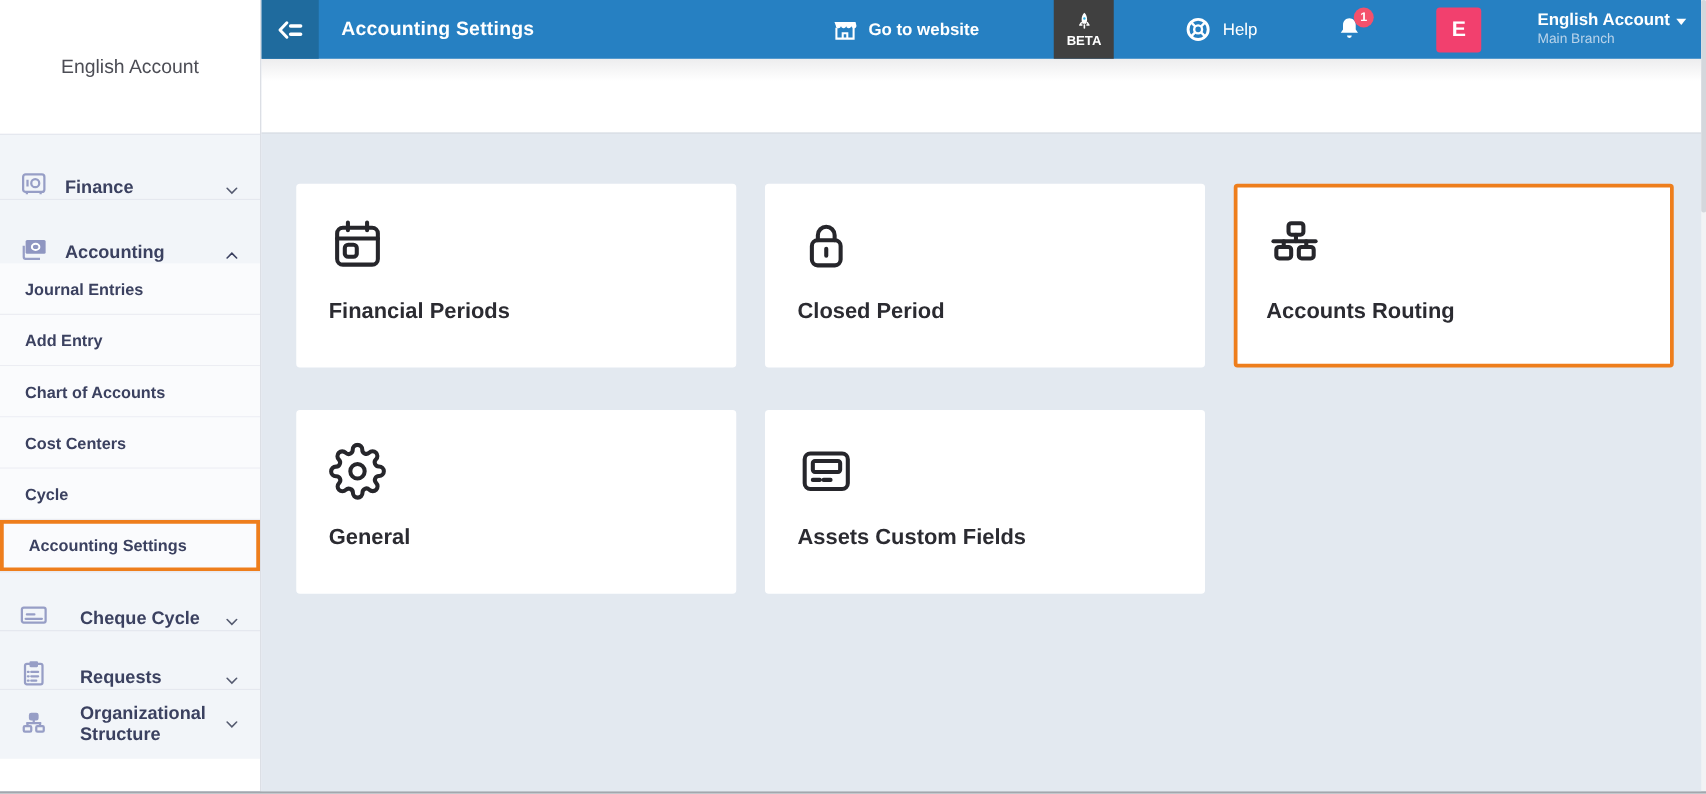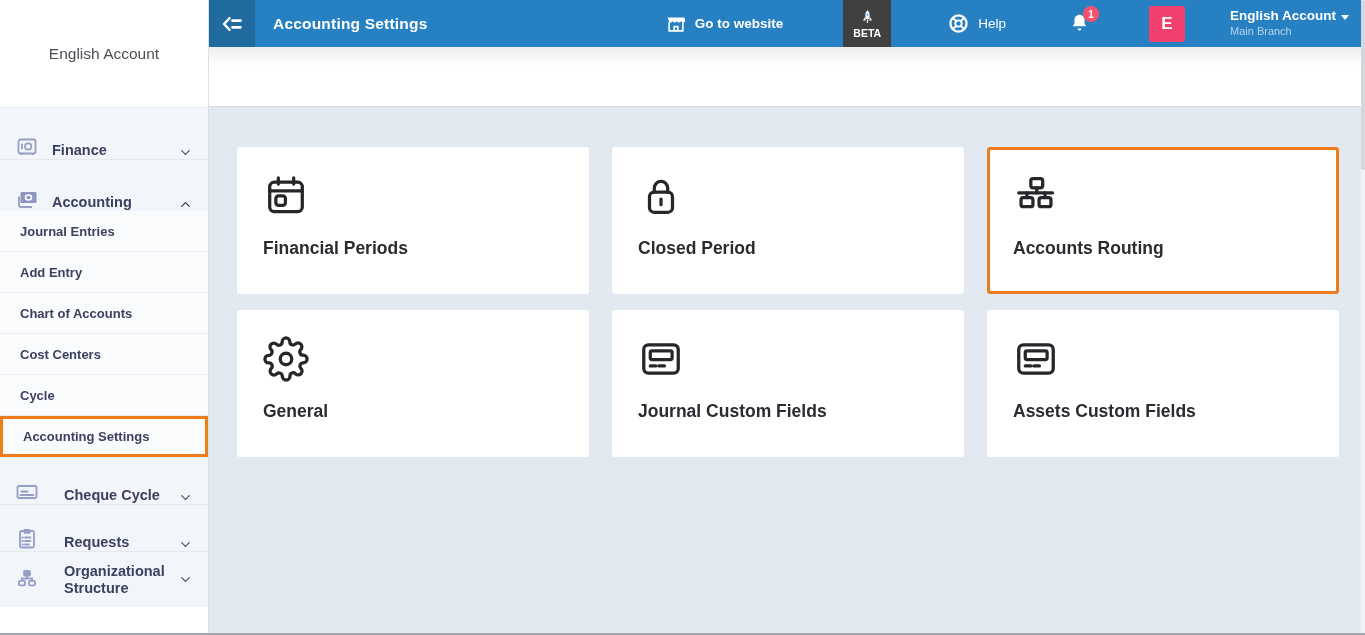--- a/index.html
+++ b/index.html
@@ -33,21 +33,21 @@
   .bell-badge { position:absolute; top:-6px; right:-8px; min-width:16px; height:16px; border-radius:8px; background:#f4516c; color:#fff; font-size:10px; font-weight:700; display:flex; align-items:center; justify-content:center; padding:0 4px; }
   .avatar { width:36px; height:36px; border-radius:3px; background:#f2406e; color:#fff; font-size:17px; font-weight:700; display:flex; align-items:center; justify-content:center; cursor:pointer; flex:0 0 auto; }
   .acct { margin:0 12px 0 9px; cursor:pointer; }
   .acct-name { display:flex; align-items:center; gap:5px; color:#fff; font-size:13.5px; font-weight:700; line-height:1.2; }
   .caret-down { width:0; height:0; border-left:4px solid transparent; border-right:4px solid transparent; border-top:5px solid #fff; margin-top:2px; }
   .acct-branch { color:#b9d3ea; font-size:11px; line-height:1.3; }
 
   
   .content { position:absolute; left:209px; top:47px; width:1152px; height:588px; background:#e3e9f0; }
   .white-strip { height:60px; background:linear-gradient(#ededee, #fff 30%); border-bottom:1px solid #d9dde3; }
-  .cards { display:flex; flex-wrap:wrap; gap:16px 23px; padding:40px 22px 0 28px; }
+  .cards { display:flex; flex-wrap:wrap; gap:34px 23px; padding:40px 22px 0 28px; }
   .card { width:352px; height:147px; background:#fff; border-radius:3px; padding:26px 0 0 26px; cursor:pointer; }
   .card.highlighted { border:3px solid #ee7e1c; padding:23px 0 0 23px; }
   .card .c-icon { width:46px; height:46px; display:block; }
   .card .c-label { display:block; margin-top:19px; font-size:17.5px; font-weight:700; color:#2b2b31; }
 
   
   .scroll-strip { position:absolute; right:0; top:0; width:4px; height:100%; background:#f2f3f5; z-index:4; }
   .scroll-thumb { position:absolute; top:0; left:0; width:4px; height:170px; background:#d4d7dc; border-radius:2px; }
 
   svg { display:block; }
@@ -286,39 +286,29 @@
       <div class="card">
         <span class="c-icon">
           <svg width="46" height="46" viewBox="0 0 24 24" fill="none" stroke="#26262b" stroke-width="1.7" stroke-linecap="round" stroke-linejoin="round">
             <circle cx="12" cy="12" r="3"></circle>
             <path d="M19.4 15a1.65 1.65 0 0 0 .33 1.82l.06.06a2 2 0 0 1 0 2.83 2 2 0 0 1-2.83 0l-.06-.06a1.65 1.65 0 0 0-1.82-.33 1.65 1.65 0 0 0-1 1.51V21a2 2 0 0 1-2 2 2 2 0 0 1-2-2v-.09A1.65 1.65 0 0 0 9 19.4a1.65 1.65 0 0 0-1.82.33l-.06.06a2 2 0 0 1-2.83 0 2 2 0 0 1 0-2.83l.06-.06a1.65 1.65 0 0 0 .33-1.82 1.65 1.65 0 0 0-1.51-1H3a2 2 0 0 1-2-2 2 2 0 0 1 2-2h.09A1.65 1.65 0 0 0 4.6 9a1.65 1.65 0 0 0-.33-1.82l-.06-.06a2 2 0 0 1 0-2.83 2 2 0 0 1 2.83 0l.06.06a1.65 1.65 0 0 0 1.82.33H9a1.65 1.65 0 0 0 1-1.51V3a2 2 0 0 1 2-2 2 2 0 0 1 2 2v.09a1.65 1.65 0 0 0 1 1.51 1.65 1.65 0 0 0 1.82-.33l.06-.06a2 2 0 0 1 2.83 0 2 2 0 0 1 0 2.83l-.06.06a1.65 1.65 0 0 0-.33 1.82V9a1.65 1.65 0 0 0 1.51 1H21a2 2 0 0 1 2 2 2 2 0 0 1-2 2h-.09a1.65 1.65 0 0 0-1.51 1z"></path>
           </svg>
         </span>
         <span class="c-label">General</span>
       </div>
 
+
       <div class="card">
         <span class="c-icon">
           <svg width="46" height="46" viewBox="0 0 24 24" fill="none" stroke="#26262b" stroke-width="1.7" stroke-linecap="round" stroke-linejoin="round">
             <rect x="3" y="4.6" width="18" height="14.8" rx="2.4"></rect>
               <rect x="6.4" y="7.7" width="11.4" height="4.6" rx="0.9"></rect>
               <path d="M6.4 15.6h2.9M10.9 15.6h2.9"></path>
           </svg>
         </span>
-        <span class="c-label">Journal Custom Fields</span>
-      </div>
-
-      <div class="card">
-        <span class="c-icon">
-          <svg width="46" height="46" viewBox="0 0 24 24" fill="none" stroke="#26262b" stroke-width="1.7" stroke-linecap="round" stroke-linejoin="round">
-            <rect x="3" y="4.6" width="18" height="14.8" rx="2.4"></rect>
-              <rect x="6.4" y="7.7" width="11.4" height="4.6" rx="0.9"></rect>
-              <path d="M6.4 15.6h2.9M10.9 15.6h2.9"></path>
-          </svg>
-        </span>
         <span class="c-label">Assets Custom Fields</span>
       </div>
 
     </div>
   </div>
 
   <div class="scroll-strip">
     <div class="scroll-thumb"></div>
   </div>
 

